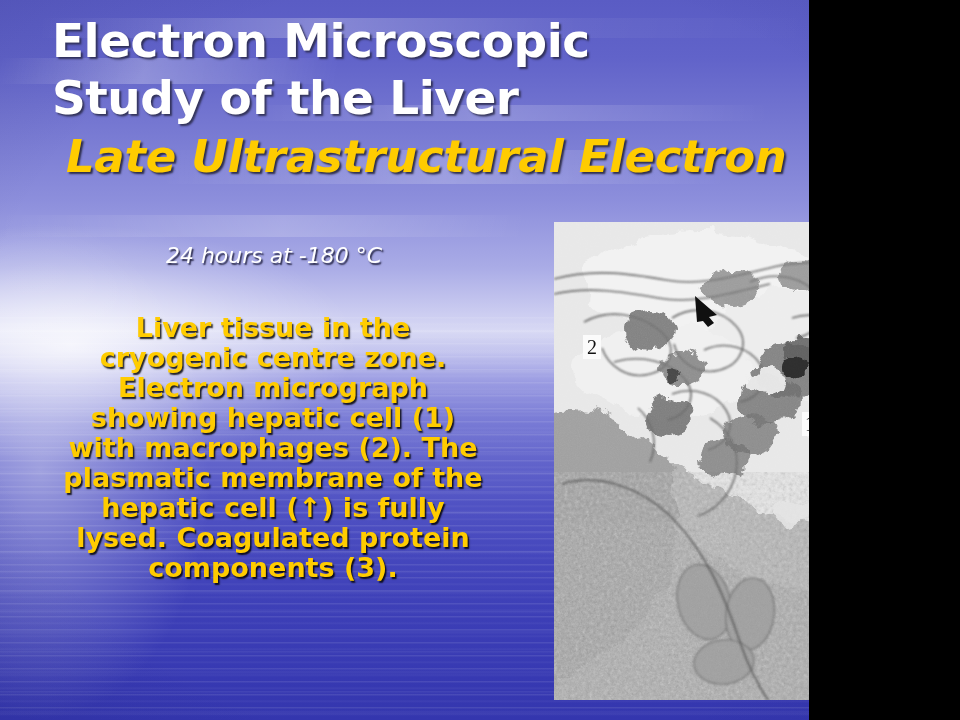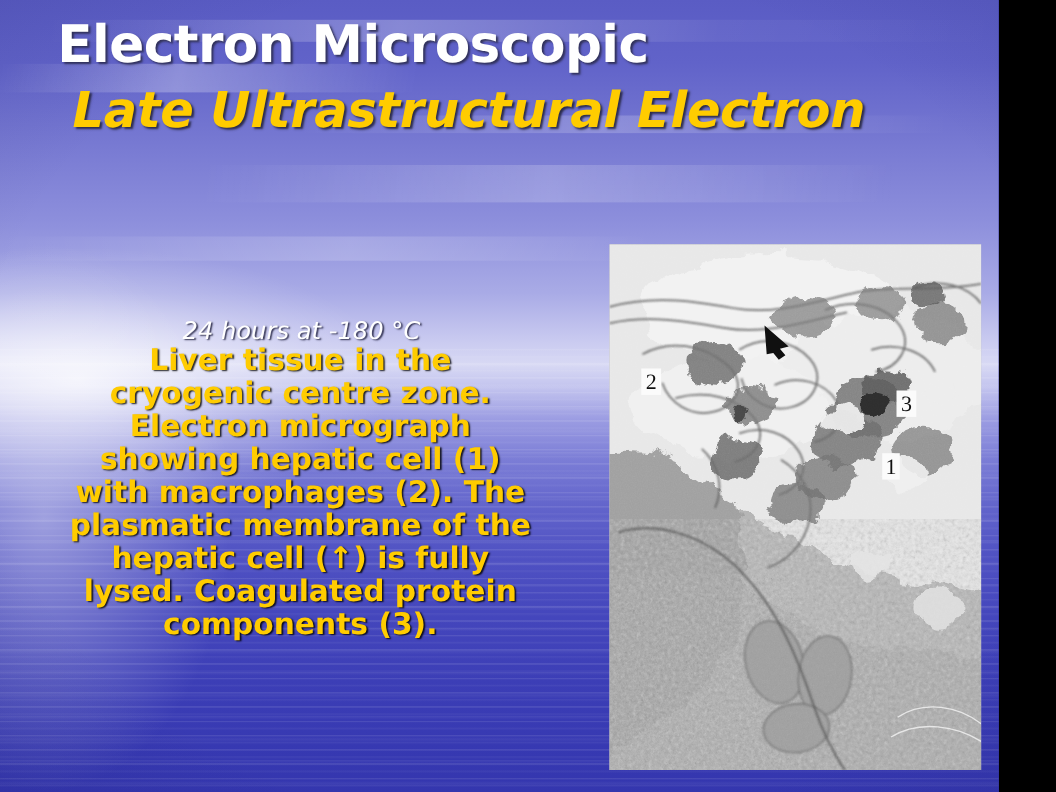--- a/index.html
+++ b/index.html
@@ -2,21 +2,21 @@
 <html><head>
 <meta charset="utf-8">
 <style>
   html, body {
     margin: 0;
     padding: 0;
     background: #000;
   }
   #slide {
     position: relative;
-    width: 908px;
+    width: 809px;
     height: 720px;
     overflow: hidden;
     font-family: "DejaVu Sans", sans-serif;
     background: #3a3ab4;
   }
 
   
   .bg-layer { position: absolute; inset: 0; }
 
   
@@ -143,21 +143,20 @@
     position: absolute;
     left: 64px;
     top: 243px;
     width: 420px;
     text-align: center;
     font-size: 22px;
     font-style: italic;
     font-weight: normal;
     color: #ffffff;
     text-shadow: 1.5px 1.5px 1.5px rgba(30,30,60,0.9);
-    margin-top: 46px;
   }
 
   .body-text {
     position: absolute;
     left: 58px;
     top: 313px;
     width: 430px;
     text-align: center;
     font-size: 27px;
     font-weight: bold;
@@ -199,20 +198,21 @@
   <div class="bg-layer bg-clouds"></div>
   <div class="bg-layer bg-clouds2"></div>
   <div class="bg-ripples"></div>
   <div class="bg-ripples-soft"></div>
   <div class="bg-layer bg-glow"></div>
   <div class="bg-layer bg-glow2"></div>
   <div class="bg-layer bg-vignette"></div>
 
   <div class="title-block">
     <div class="title-line">Electron Microscopic</div>
+    <div class="title-line">Study of the Liver</div>
     <div class="subtitle-line">Late Ultrastructural Electron</div>
   </div>
 
   <div class="condition-line">24 hours at -180 °C</div>
 
   <div class="body-text">Liver tissue in the cryogenic centre zone. Electron micrograph showing hepatic cell (1) with macrophages (2). The plasmatic membrane of the hepatic cell (↑) is fully lysed. Coagulated protein components (3).</div>
 
 
   <div class="micrograph">
     <svg width="338" height="478" viewBox="0 0 338 478" xmlns="http://www.w3.org/2000/svg">

